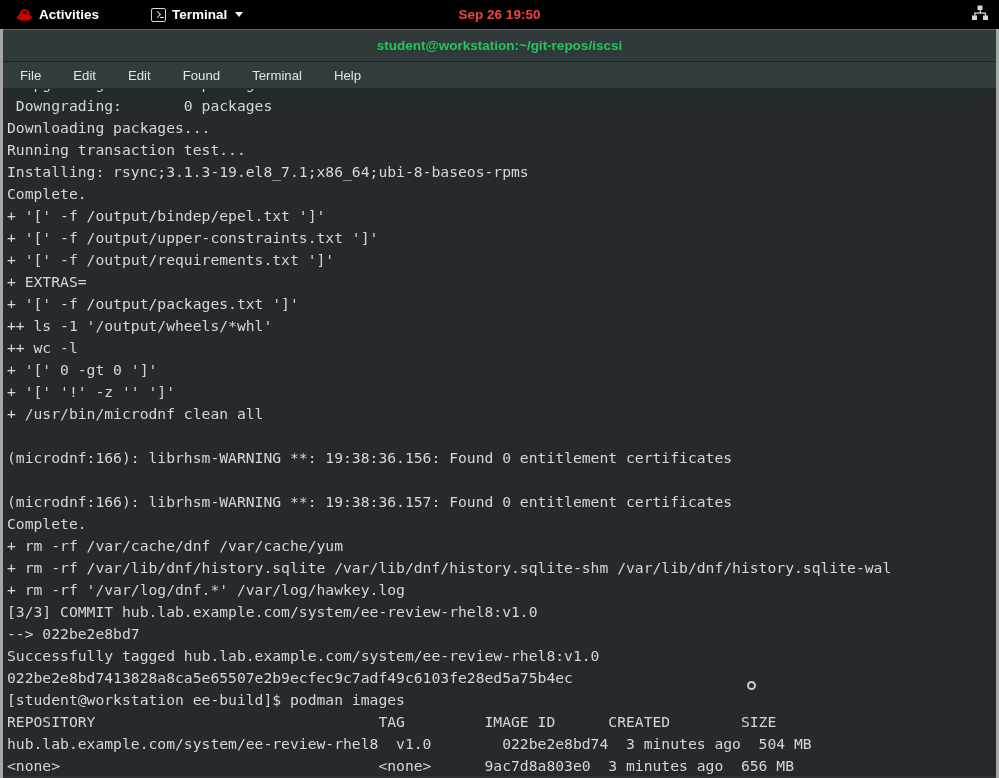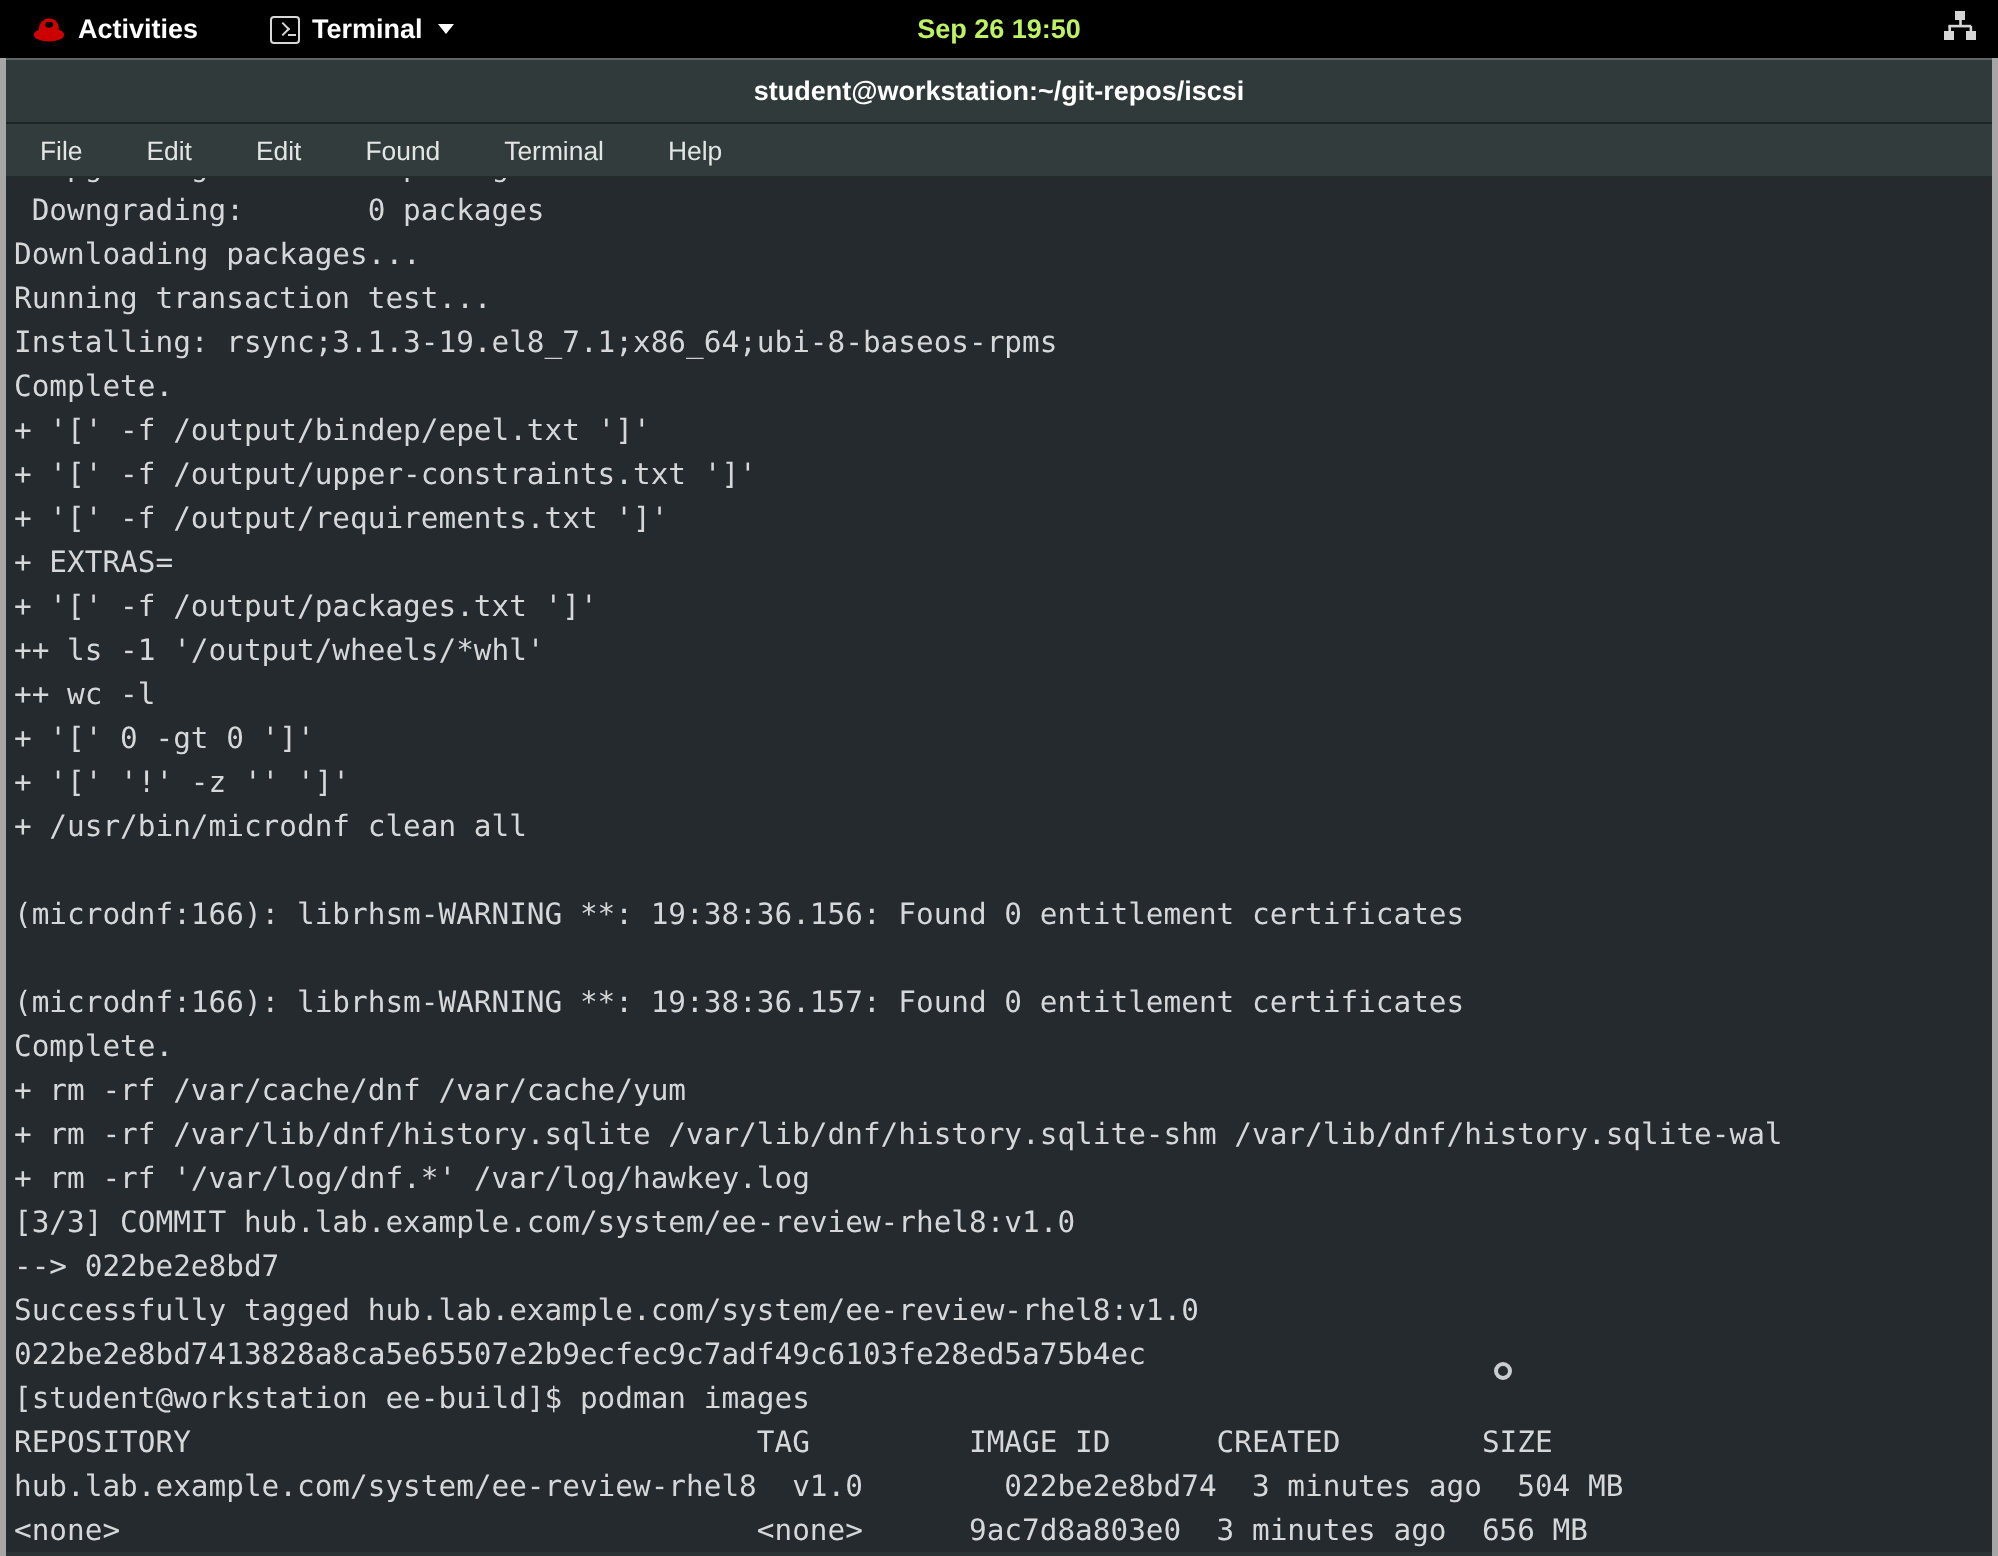--- a/index.html
+++ b/index.html
@@ -25,42 +25,42 @@
     display: flex;
     align-items: center;
     color: #ffffff;
     font-size: 13.5px;
     font-weight: bold;
   }
   .tb-left {
     display: flex;
     align-items: center;
     padding-left: 9px;
-    gap: 4px;
+    gap: 20px;
   }
   .tb-item {
     display: flex;
     align-items: center;
     gap: 6px;
     padding: 3px 7px;
     border-radius: 4px;
     white-space: nowrap;
   }
   .tb-clock {
     position: absolute;
     left: 0; right: 0;
     top: 0;
     height: 29px;
     display: flex;
     align-items: center;
     justify-content: center;
     pointer-events: none;
     font-size: 13.5px;
     font-weight: bold;
-    color: #bef264;
+    color: #ef4444;
   }
   .tb-right {
     position: absolute;
     right: 10px;
     top: 0;
     height: 29px;
     display: flex;
     align-items: center;
   }
   .rh-logo { display: block; }
@@ -109,21 +109,21 @@
     overflow: hidden;
   }
   #titlebar {
     height: 33px;
     background: #303a3a;
     border-top: 1px solid #5d6666;
     border-bottom: 1px solid #1e2525;
     display: flex;
     align-items: center;
     justify-content: center;
-    color: #ffffff;
+    color: #22c55e;
     font-size: 13.5px;
     font-weight: bold;
     box-sizing: border-box;
   }
   #menubar {
     height: 27px;
     background: #333c3c;
     display: flex;
     align-items: center;
     padding-left: 9px;

